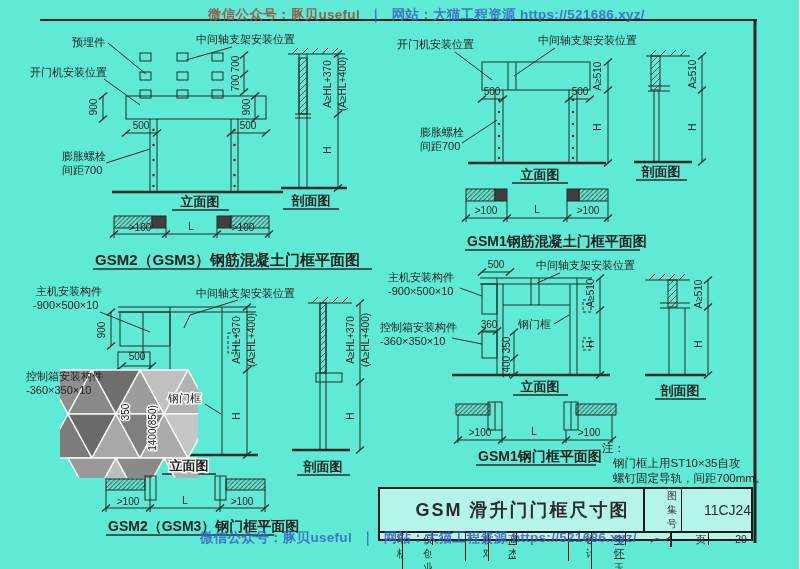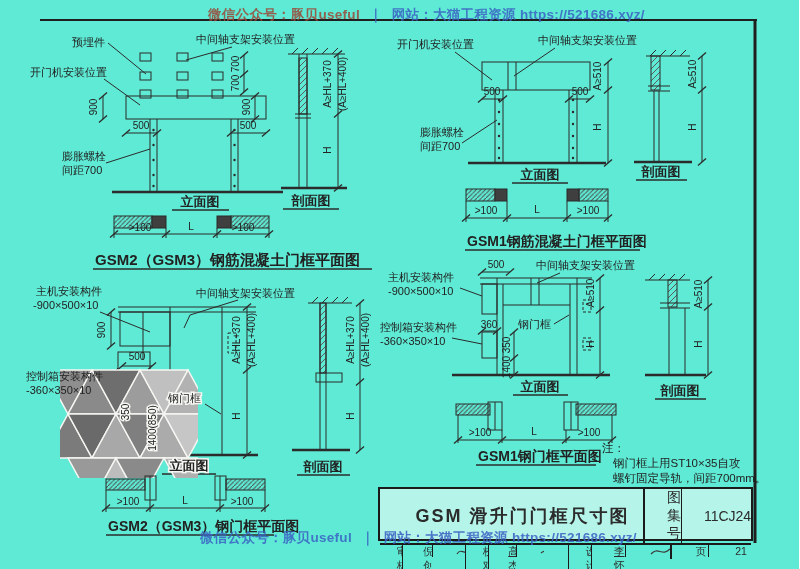--- a/index.html
+++ b/index.html
@@ -24,21 +24,21 @@
   
   .tb{position:absolute;left:378px;top:487px;width:375px;height:54px;z-index:2;
       border:2.5px solid #1a1a1a;background:rgba(252,252,250,.55);
       display:flex;flex-direction:column;box-sizing:border-box;}
   .tb-r1{flex:0 0 29px;display:flex;border-bottom:2px solid #1a1a1a;}
   .tb-r2{flex:1;display:flex;align-items:flex-start;}
   .tb-cell{display:flex;align-items:center;justify-content:center;box-sizing:border-box;
            border-left:1.5px solid #1a1a1a;overflow:hidden;padding-left:22px;}
   .tb-cell:first-child{border-left:none;}
   .tb-title{flex:1;font-size:18px;font-weight:bold;letter-spacing:2px;}
-  .tb-al{flex:0 0 38px;font-size:14px;border-left:2px solid #1a1a1a;}
+  .tb-al{flex:0 0 38px;font-size:10px;border-left:2px solid #1a1a1a;}
   .tb-an{flex:0 0 70px;font-size:14px;}
   .tb-r2 .tb-cell{font-size:10.5px;}
   .c-shenhe{flex:0 0 22px;}
   .c-name1{flex:0 0 30px;}
   .c-sig1{flex:0 0 33px;}
   .c-jiaodui{flex:0 0 22px;font-family:Liberation Mono, monospace;}
   .c-name2{flex:0 0 28px;text-decoration:underline;}
   .c-sig2{flex:0 0 28px;}
   .c-sheji{flex:0 0 22px;margin-left:24px;}
   .c-name3{flex:0 0 34px;text-decoration:underline;}
@@ -513,21 +513,21 @@
           </svg>
       </div>
       <div class="tb-cell c-sheji">设计</div>
       <div class="tb-cell c-name3">李怀玉</div>
       <div class="tb-cell c-sig3">
         <svg width="42" height="12">
             <path d="M3,9 C10,1 14,12 22,4 S32,10 40,3" stroke="#3a3a3a" fill="none" stroke-width="1.2"></path>
           </svg>
       </div>
       <div class="tb-cell c-ye">页</div>
-      <div class="tb-cell c-pageno">21</div>
+      <div class="tb-cell c-pageno">29</div>
     </div>
   </div>
 
   <div class="wm wm-bottom">
     <span class="wm-blue">微信公众号：豚贝useful</span>
     <span class="wm-sep">｜</span>
     <span class="wm-blue">网站：大猫工程资源 https://521686.xyz/</span>
   </div>
 
 </div>

